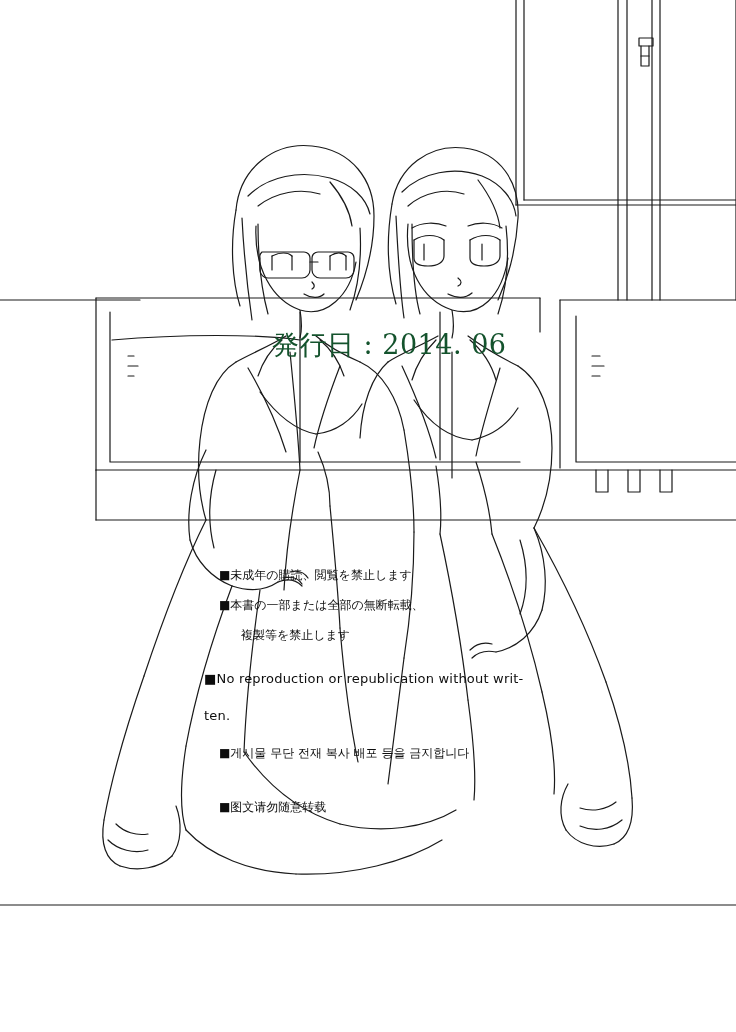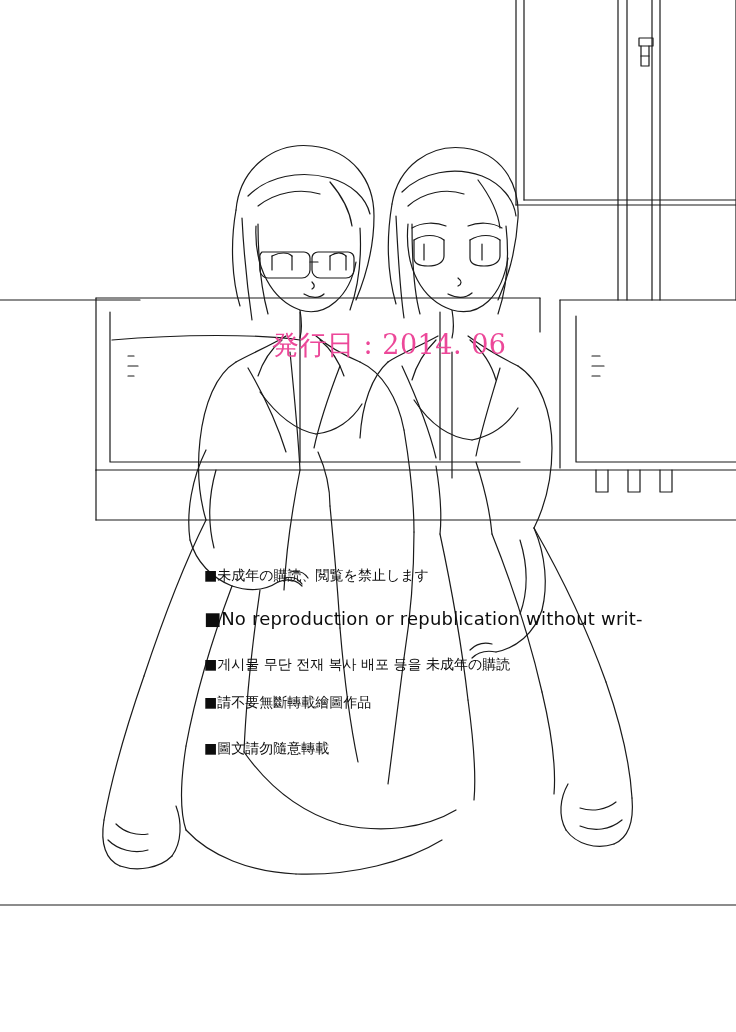--- a/index.html
+++ b/index.html
@@ -37,44 +37,45 @@
     position: absolute;
     left: 272px;
     top: 322px;
     width: 420px;
   }
   .colophon-line {
     font-family: "DejaVu Serif", serif;
     font-size: 27px;
     line-height: 46px;
     letter-spacing: 0.5px;
-    color: #ec4899;
+    color: #14532d;
     white-space: nowrap;
   }
 
   .notices {
     position: absolute;
     left: 204px;
     top: 560px;
     width: 500px;
   }
   .notice {
     font-family: "DejaVu Sans", sans-serif;
     font-size: 16.5px;
     line-height: 29px;
     color: #0d0d0d;
     white-space: pre-wrap;
   }
   .notice.jp {
-    font-size: 14px;
+    font-size: 12px;
     line-height: 30px;
+    margin-left: 15px;
   }
   .notice.latin {
     font-family: "DejaVu Sans", sans-serif;
-    font-size: 18px;
+    font-size: 13px;
     letter-spacing: 0.2px;
   }
   .gap-sm { height: 8px; }
   .gap-md { height: 14px; }
   .indent { padding-left: 22px; }
 </style>
 </head>
 <body>
 
 <div id="page">
@@ -273,25 +274,27 @@
       </g>
     </svg>
   </div>
 
   <div class="colophon">
     <div class="colophon-line">発行日 : 2014. 06</div>
   </div>
 
   <div class="notices">
     <div class="notice jp">■未成年の購読、閲覧を禁止します</div>
+    <div class="notice jp">■本書の一部または全部の無断転載、</div>
+    <div class="notice jp indent">複製等を禁止します</div>
     <div class="gap-md"></div>
     <div class="notice latin">■No reproduction or republication without writ-</div>
     <div class="gap-sm"></div>
-    <div class="gap-sm"></div>
-    <div class="notice jp">■게시물 무단 전재 복사 배포 등을 未成年の購読</div>
-    <div class="gap-sm"></div>
-    <div class="notice jp">■請不要無斷轉載繪圖作品</div>
-    <div class="gap-sm"></div>
-    <div class="gap-sm"></div>
-    <div class="notice jp">■圖文請勿隨意轉載</div>
+    <div class="notice latin">ten.</div>
+    <div class="gap-sm"></div>
+    <div class="notice jp">■게시물 무단 전재 복사 배포 등을 금지합니다</div>
+    <div class="gap-sm"></div>
+    <div class="gap-sm"></div>
+    <div class="gap-sm"></div>
+    <div class="notice jp">■图文请勿随意转载</div>
   </div>
 
 </div>
 
 </body></html>

